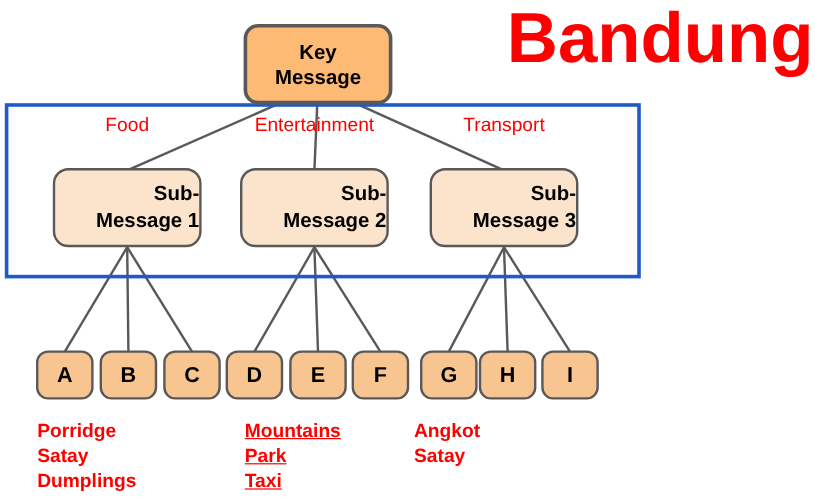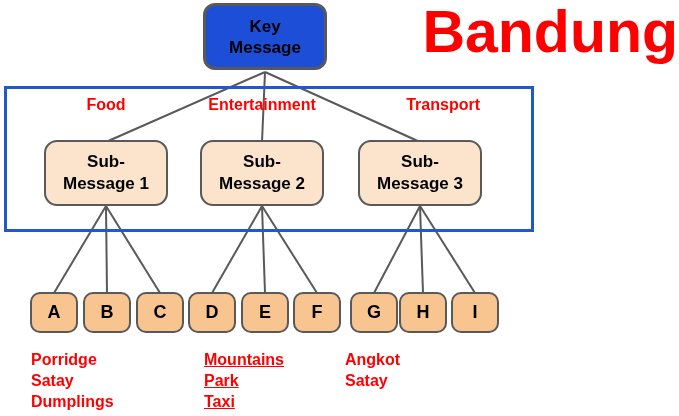--- a/index.html
+++ b/index.html
@@ -12,35 +12,35 @@
     position:absolute;top:-4px;right:1px;width:318px;height:72px;
     font-size:59px;font-weight:bold;color:#FF0000;text-align:right;
     line-height:72px;white-space:nowrap;
   }
   .node{
     position:absolute;box-sizing:border-box;display:flex;flex-direction:column;
     align-items:center;justify-content:center;text-align:center;
     font-weight:bold;color:#000000;
   }
   .root-node{
-    left:203px;top:3px;width:124px;height:67px;background:#1d4ed8;
+    left:203px;top:20px;width:124px;height:67px;background:#fdba74;
     border:3px solid #595959;border-radius:12px;font-size:17px;line-height:21px;
   }
   .sub-node{
     top:140px;width:124px;height:66px;background:#FBE4CB;
-    border:2px solid #595959;border-radius:13px;font-size:17px;line-height:22px;
+    border:2px solid #595959;border-radius:13px;font-size:17px;line-height:22px;align-items:flex-end;
   }
   .sub-1{left:44px;} .sub-2{left:200px;} .sub-3{left:358px;}
   .cat-label{
-    position:absolute;top:94px;height:22px;font-size:16px;font-weight:bold;
+    position:absolute;top:94px;height:22px;font-size:16px;font-weight:normal;
     color:#FF0000;text-align:center;line-height:22px;
   }
   .cat-1{left:46px;width:120px;}
   .cat-2{left:182px;width:160px;}
-  .cat-3{left:340px;width:140px;text-align:right;}
+  .cat-3{left:350px;width:140px;}
   .leaf{
     position:absolute;top:292px;width:48px;height:41px;box-sizing:border-box;
     background:#F8C48F;border:2px solid #595959;border-radius:10px;
     display:flex;align-items:center;justify-content:center;
     font-size:18px;font-weight:bold;color:#000000;
   }
   .lf-a{left:30px;}  .lf-b{left:83px;}  .lf-c{left:136px;}
   .lf-d{left:188px;} .lf-e{left:241px;} .lf-f{left:293px;}
   .lf-g{left:350px;} .lf-h{left:399px;} .lf-i{left:451px;}
   .ex-list{

